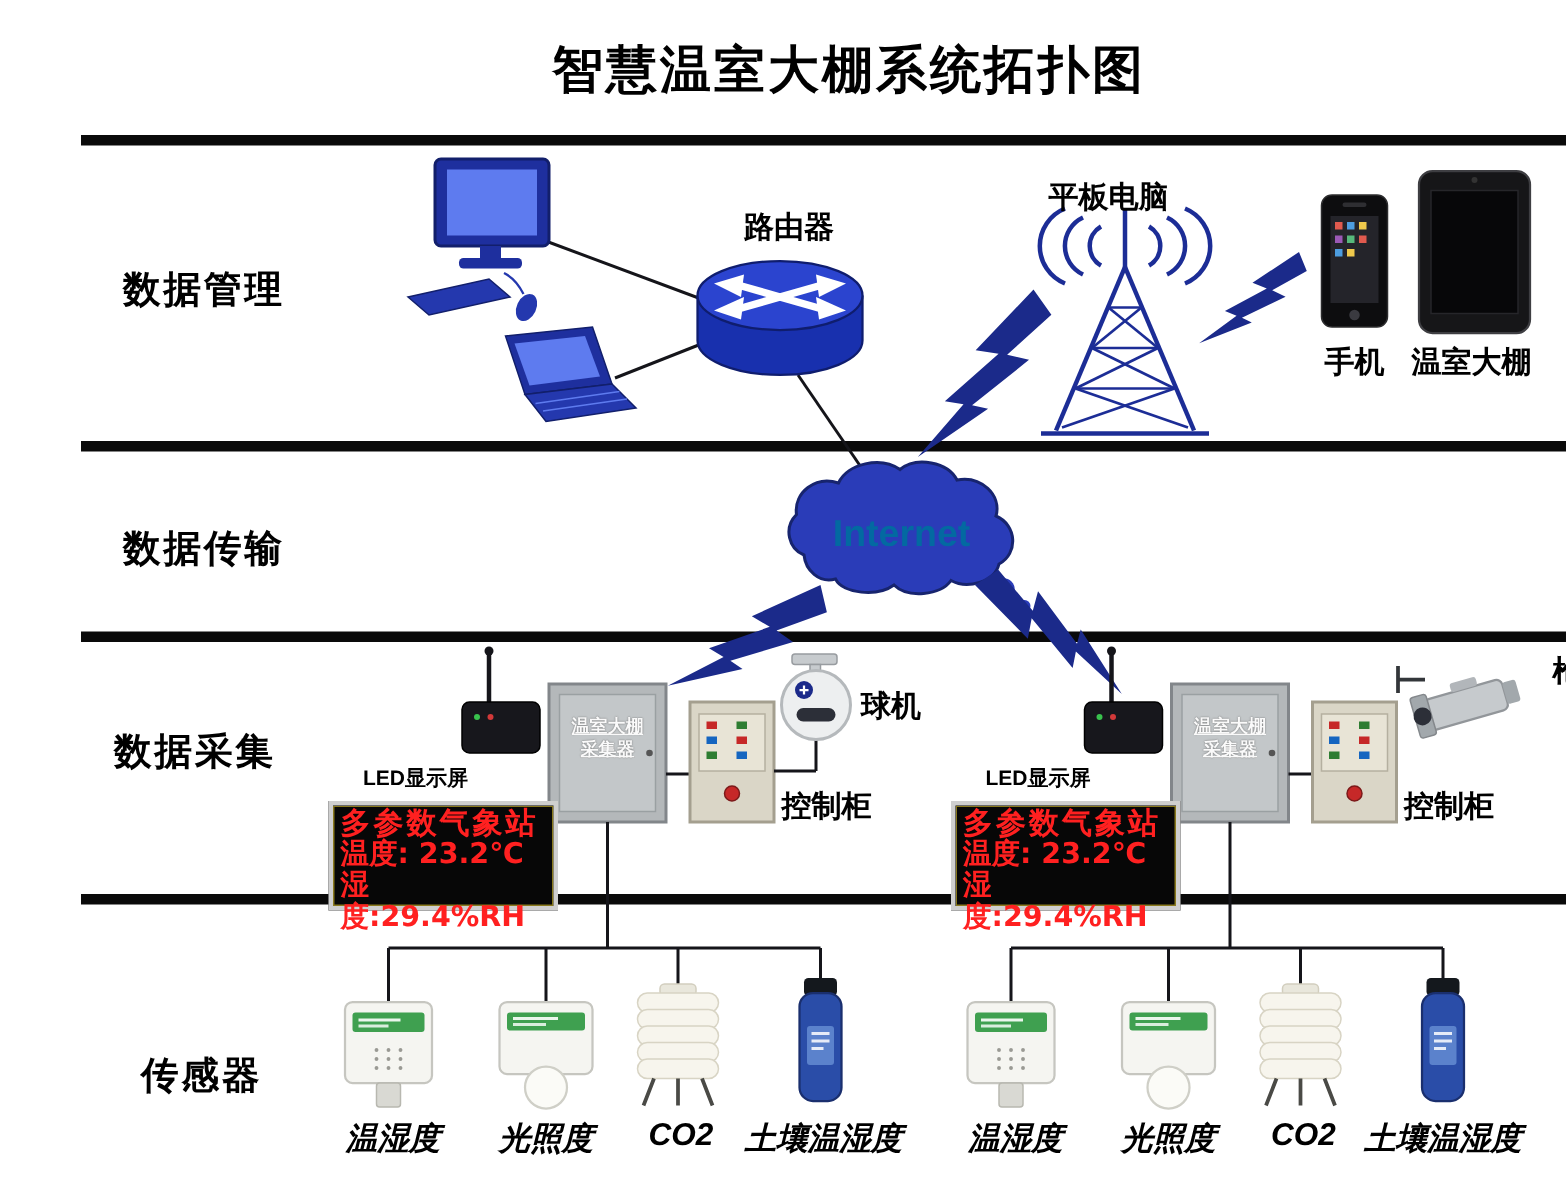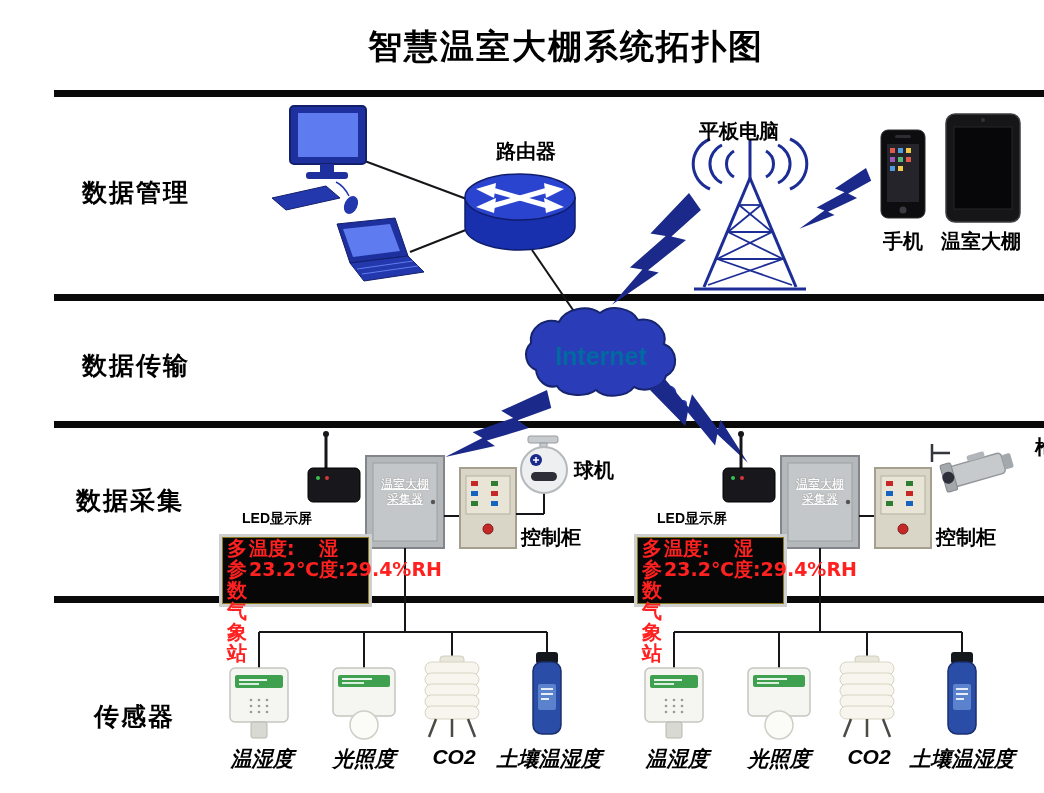--- a/index.html
+++ b/index.html
@@ -19,21 +19,21 @@
 
   .internet-lbl { position:absolute; left:496px; top:342px; width:122px; text-align:center;
                   color:#0369a1; font-size:25px; font-weight:bold; }
 
   .collector-text { position:absolute; top:477px; width:64px; text-align:center;
                     color:#fafafa; font-size:12px; font-weight:bold; line-height:15px;
                     text-shadow:0 0 1px #555;text-decoration:underline; }
 
   .led-panel { position:absolute; top:534px; width:153px; height:73px; background:#070707;
                border:3px solid #cfcfcf; box-shadow:inset 0 0 0 1px #8a7a1e;
-               padding:1px 5px; display:flex; justify-content:space-between; }
+               padding:1px 5px; display:flex; flex-direction:column; justify-content:space-between; }
   .led-line { color:var(--led-red,#ff2020); font-weight:bold; font-size:19px; line-height:21px;
               font-family:"DejaVu Sans","Liberation Sans",sans-serif; }
   .led-line.first { font-size:20px; letter-spacing:2px; }
 </style>
 </head>
 <body>
 
 <div class="stage">
 
   <div class="hbar" style="top:90px"></div>

